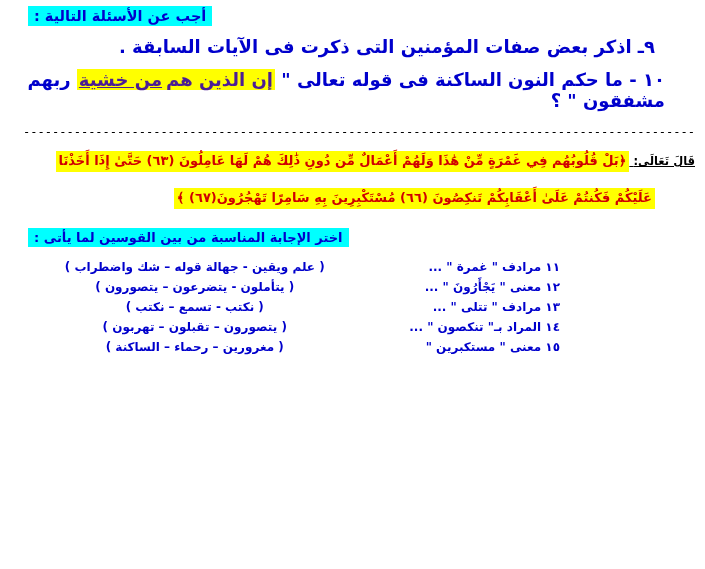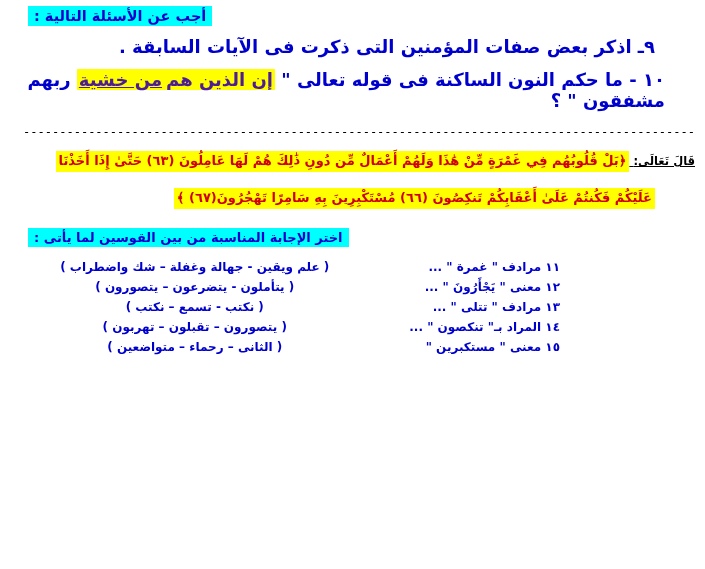--- a/index.html
+++ b/index.html
@@ -192,34 +192,34 @@
   </div>
 
   <div class="choose-head">
     <span class="hl-cyan">اختر الإجابة  المناسبة  من بين القوسين لما يأتى :</span>
   </div>
 
   <table class="mcq">
     <tbody>
       <tr>
         <td class="stem">١١ مرادف " غمرة "  ...</td>
-        <td class="opts">( علم ويقين  - جهالة وغفلة  – شك واضطراب )</td>
+        <td class="opts">( علم ويقين  - جهالة قوله  – شك واضطراب )</td>
       </tr>
       <tr>
         <td class="stem">١٢ معنى " يَجْأَرُونَ " ...</td>
         <td class="opts">( يتأملون - يتضرعون  –  يتصورون )</td>
       </tr>
       <tr>
         <td class="stem">١٣ مرادف " تتلى "   ...</td>
         <td class="opts">( نكتب - تسمع  –   نكتب )</td>
       </tr>
       <tr>
         <td class="stem">١٤ المراد بـ" تنكصون " ...</td>
         <td class="opts">( يتصورون – تقبلون – تهربون )</td>
       </tr>
       <tr>
         <td class="stem">١٥ معنى " مستكبرين "</td>
-        <td class="opts">( الثانى – رحماء  –  متواضعين  )</td>
+        <td class="opts">( مغرورين – رحماء  –  الساكنة  )</td>
       </tr>
     </tbody>
   </table>
 
 </div>
 
 </body></html>

